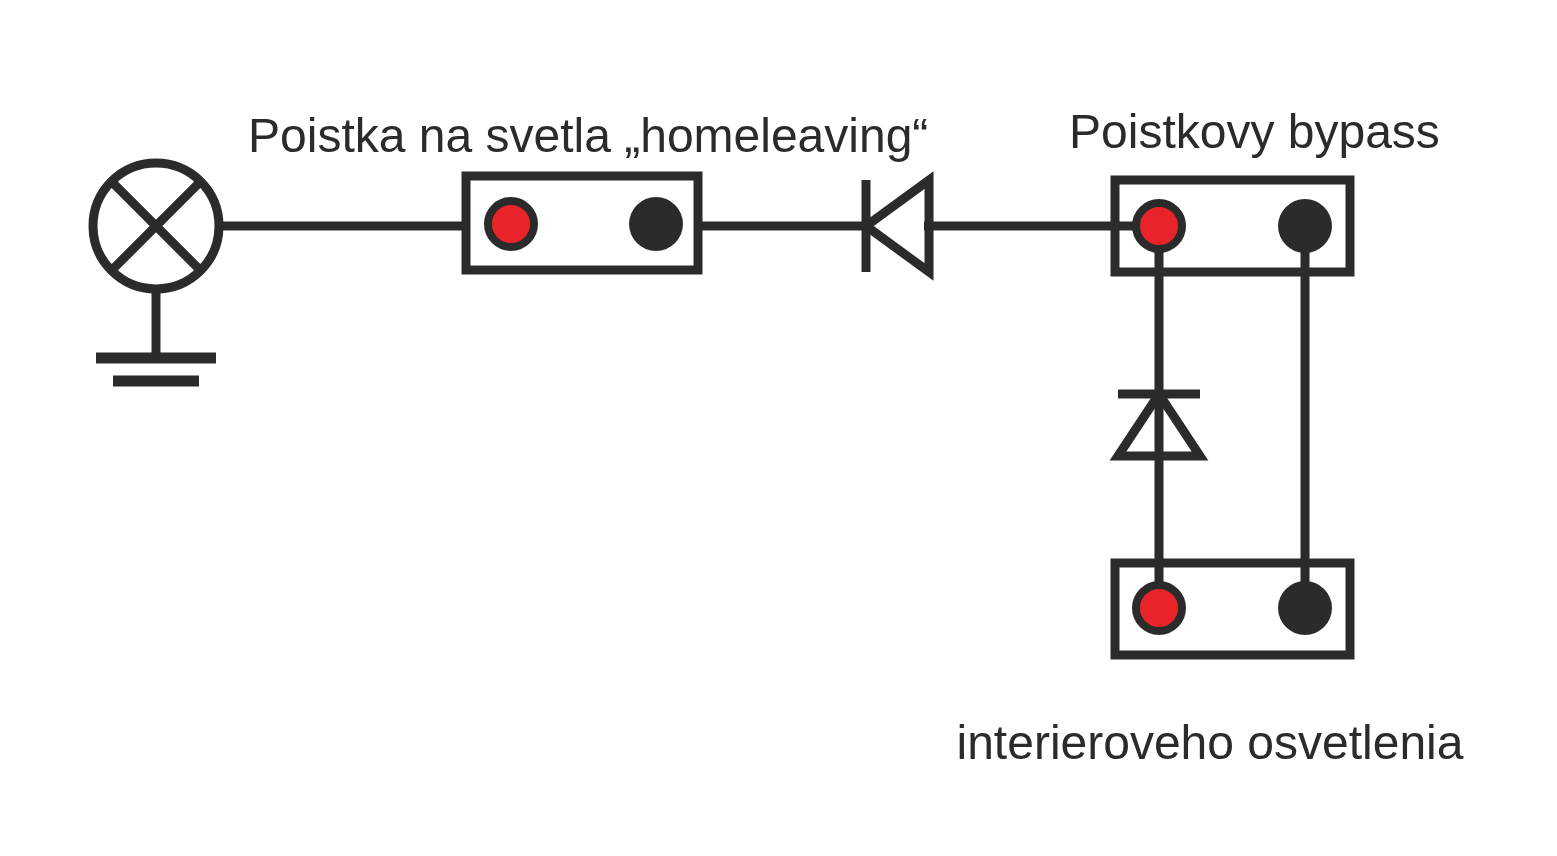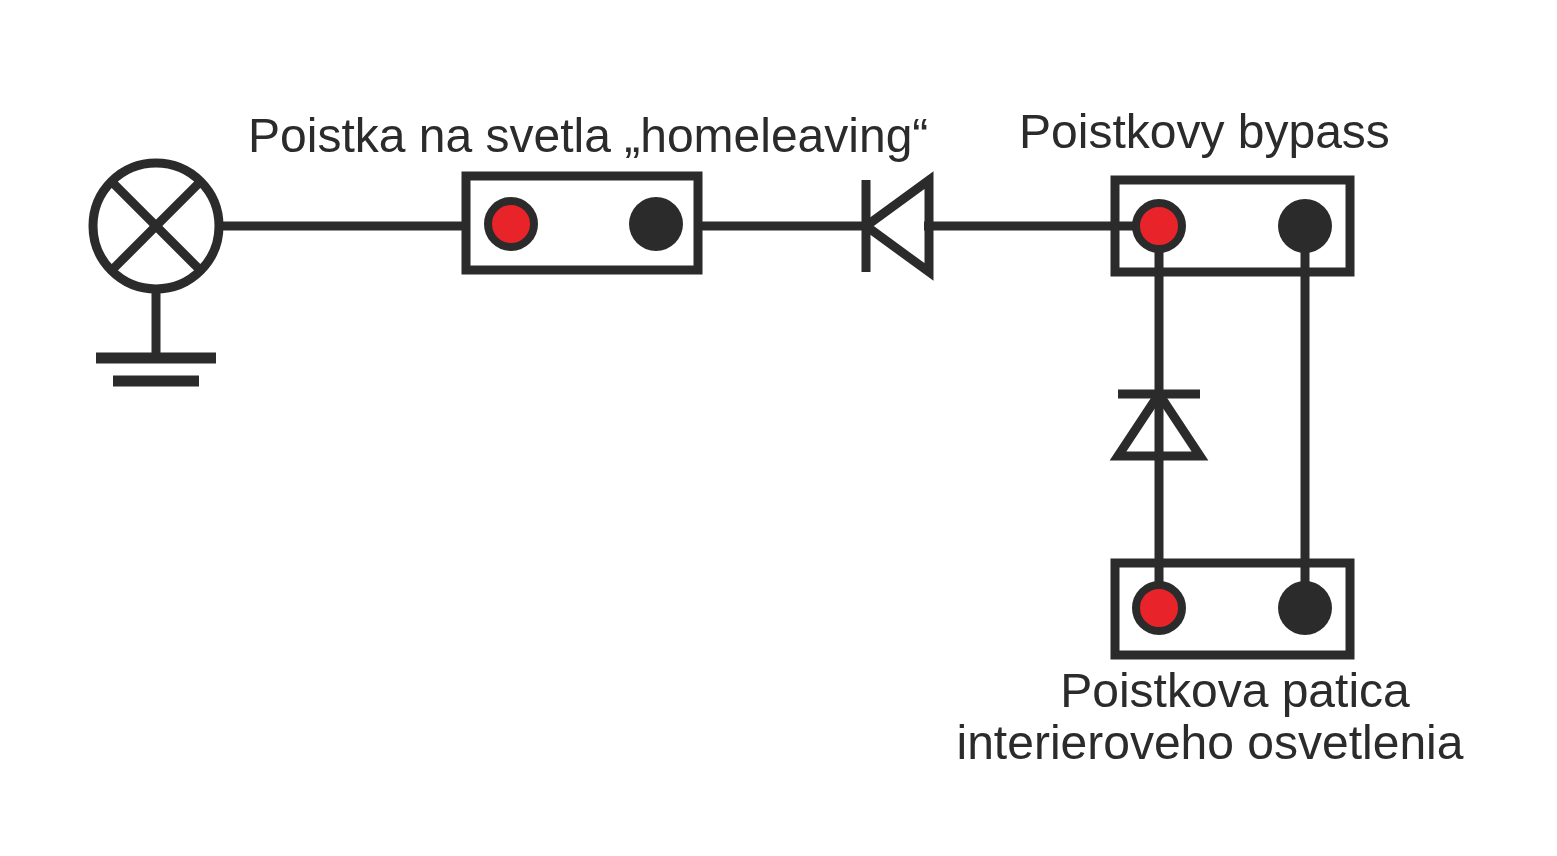--- a/index.html
+++ b/index.html
@@ -97,19 +97,18 @@
     <g>
       <rect x="1115" y="563" width="235" height="92" fill="none" stroke="#2b2b2b" stroke-width="9"></rect>
       <circle cx="1159" cy="608" r="23" fill="#e8232a" stroke="#2b2b2b" stroke-width="8"></circle>
       <circle cx="1305" cy="608" r="27" fill="#2b2b2b" stroke="none"></circle>
     </g>
 
   </svg>
 
   <div class="diagram-label" style="left:248px; top:108px;">Poistka na svetla „homeleaving“</div>
 
-  <div class="diagram-label" style="left:1019px; top:104px;text-align:center;">Poistkovy bypass</div>
+  <div class="diagram-label" style="left:1069px; top:104px;text-align:center;">Poistkovy bypass</div>
 
-  <div class="diagram-label label-center" style="left:945px; top:663px; width:580px;">Poistkova patica</div>
 
   <div class="diagram-label label-center" style="left:920px; top:715px; width:580px;">interieroveho osvetlenia</div>
 
 </div>
 
 </body></html>

